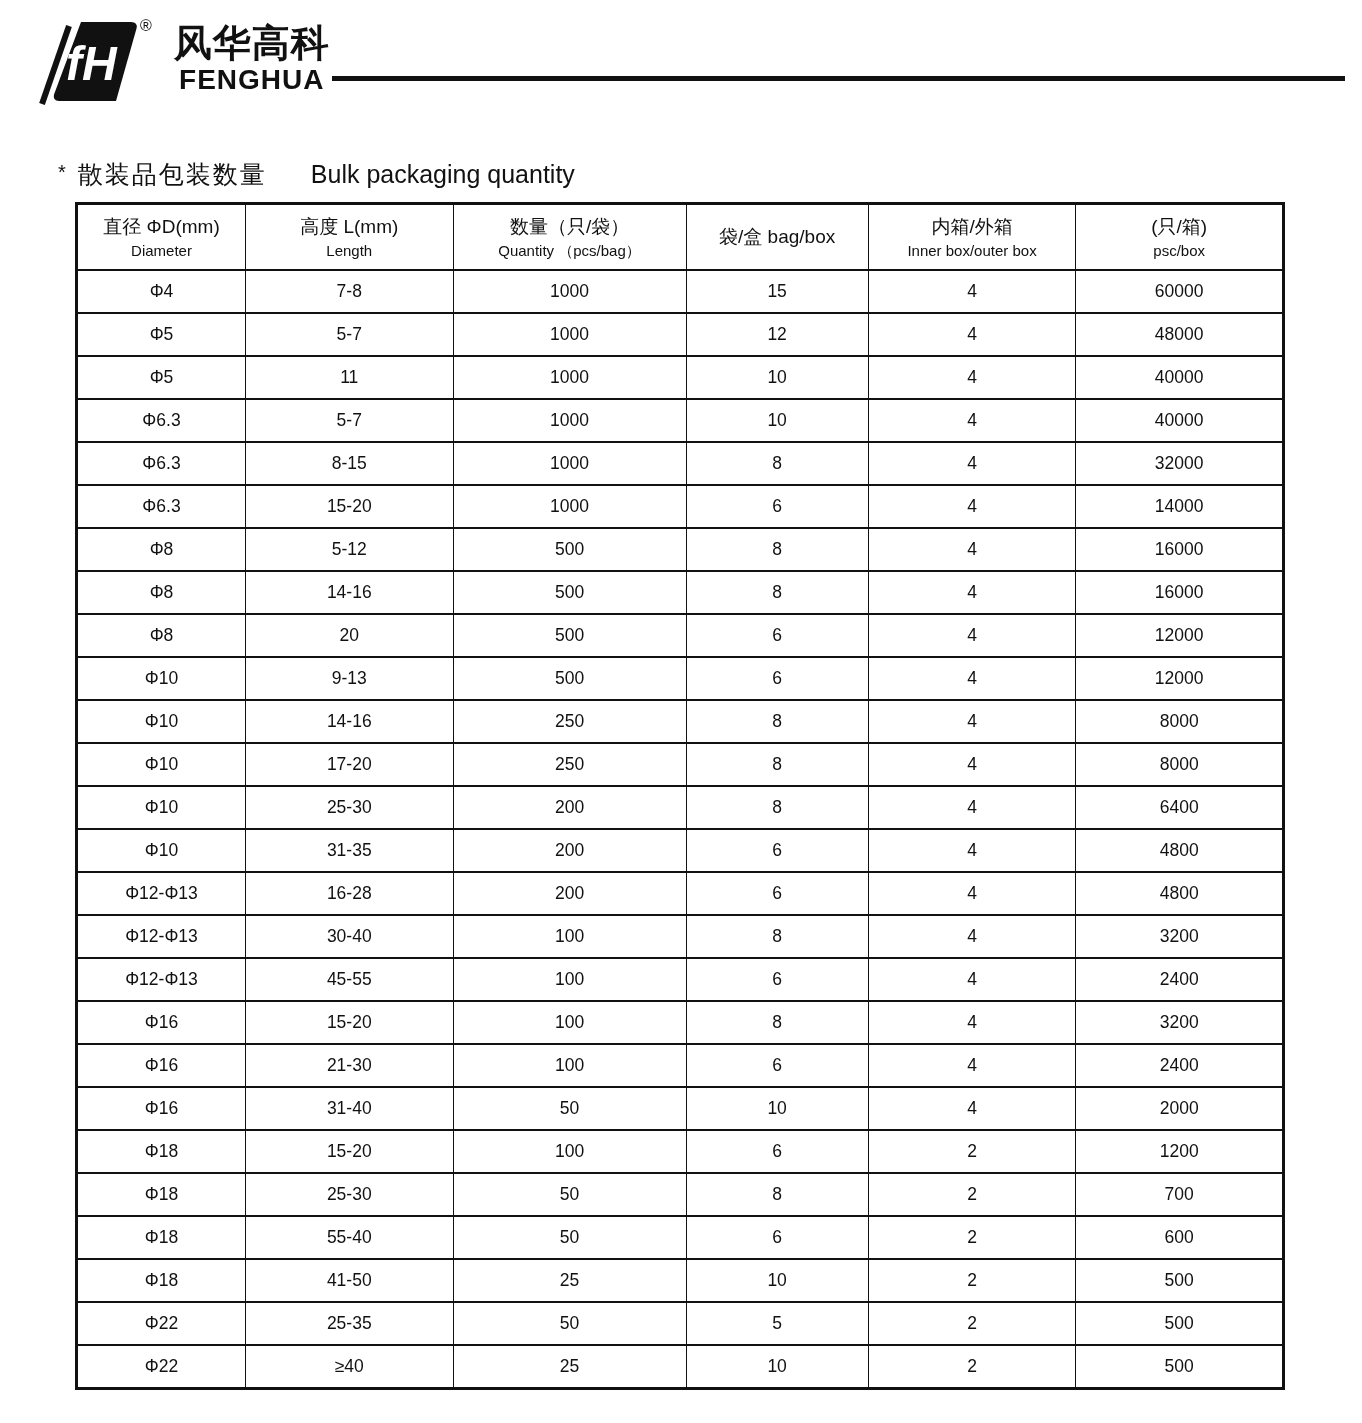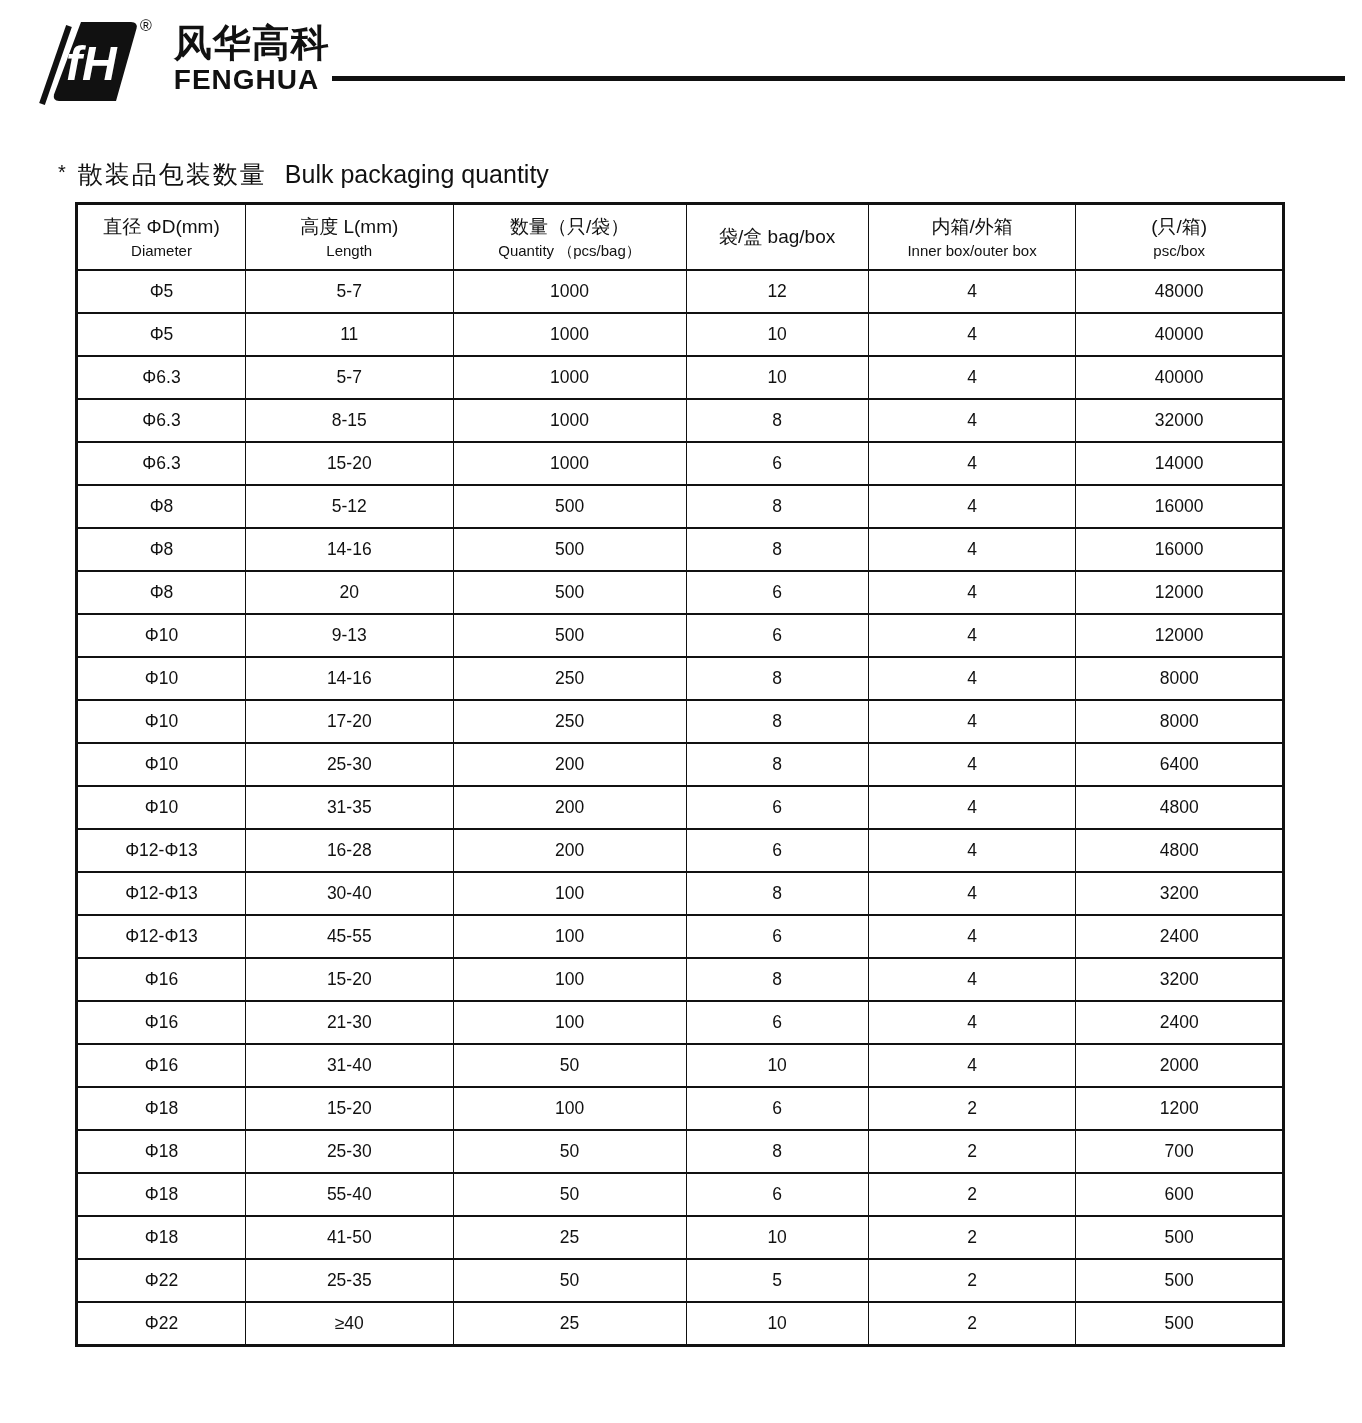--- a/index.html
+++ b/index.html
@@ -37,20 +37,21 @@
     line-height: 1.05;
     white-space: nowrap;
     text-align: right;
   }
   .brand-en {
     font-size: 28px;
     font-weight: bold;
     letter-spacing: 1px;
     line-height: 1.15;
     white-space: nowrap;
+    text-align: center;
   }
   .page-title {
     position: absolute;
     top: 26px;
     right: 66px;
     margin: 0;
     font-size: 31px;
     font-weight: bold;
     letter-spacing: 0.5px;
     white-space: nowrap;
@@ -72,21 +73,21 @@
     font-size: 25px;
     white-space: nowrap;
   }
   .section .bullet {
     font-size: 20px;
     position: relative;
     top: -4px;
     margin-right: 12px;
   }
   .section .cn { letter-spacing: 2px; }
-  .section .en { margin-left: 18px; }
+  .section .en { margin-left: 44px; }
 
   
   table.pkg {
     position: absolute;
     top: 202px;
     left: 75px;
     width: 1210px;
     border-collapse: collapse;
     table-layout: fixed;
     border: 3px solid #111111;
@@ -168,20 +169,28 @@
             <div class="th-en">Inner box/outer box</div>
           </th>
           <th>
             <div class="th-cn">(只/箱)</div>
             <div class="th-en">psc/box</div>
           </th>
         </tr>
     </thead>
     <tbody id="body-rows">
         <tr>
+          <td>Φ4</td>
+          <td>7-8</td>
+          <td>1000</td>
+          <td>15</td>
+          <td>4</td>
+          <td>60000</td>
+        </tr>
+        <tr>
           <td>Φ5</td>
           <td>5-7</td>
           <td>1000</td>
           <td>12</td>
           <td>4</td>
           <td>48000</td>
         </tr>
         <tr>
           <td>Φ5</td>
           <td>11</td>

